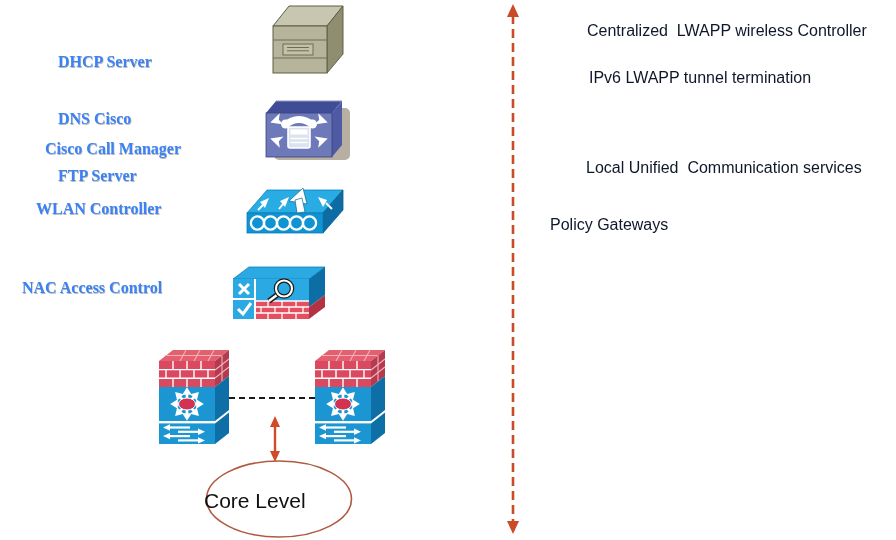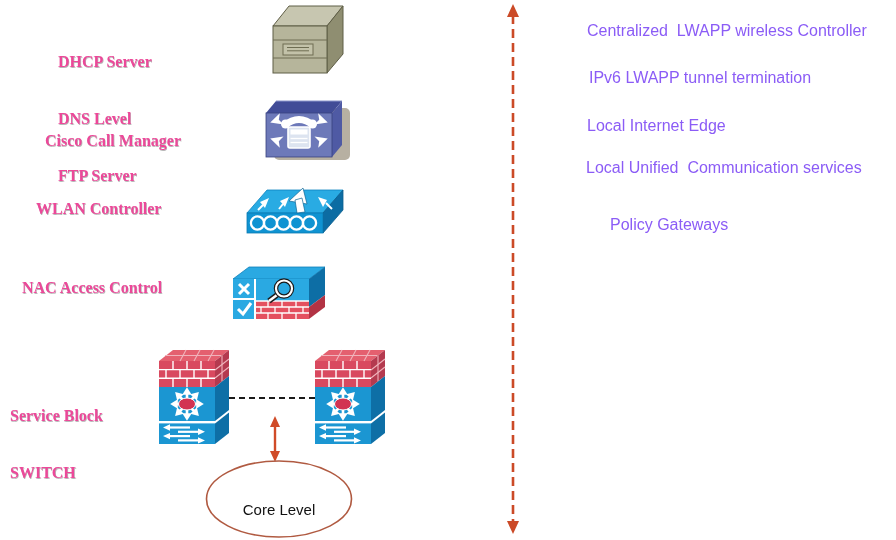--- a/index.html
+++ b/index.html
@@ -1,42 +1,38 @@
 <!DOCTYPE html>
 <html><head>
 <meta charset="utf-8">
 <style>
   html,body{margin:0;padding:0;background:#fff;}
   .stage{position:relative;width:896px;height:540px;background:#ffffff;overflow:hidden;
          font-family:"Liberation Sans",sans-serif;}
   .lbl-serif{position:absolute;font-family:"Liberation Serif",serif;font-weight:700;
-             font-size:16px;line-height:19px;color:#ec4899;
+             font-size:16px;line-height:19px;color:#3b82f6;
              text-shadow:0.6px 0.6px 0 rgba(125,125,125,.55);white-space:pre;}
-  .note{position:absolute;font-size:16px;line-height:18px;color:#8b5cf6;white-space:pre;}
-  .core-label{position:absolute;font-size:15px;color:#111;text-align:center;margin-top:12px;}
+  .note{position:absolute;font-size:16px;line-height:18px;color:#0f172a;white-space:pre;}
+  .core-label{position:absolute;font-size:21px;color:#111;}
   svg.icon{position:absolute;display:block;}
   .dashed-link{position:absolute;border-top:2px dashed #1a1a1a;height:0;}
 </style>
 </head>
 <body>
 
 <div class="stage">
 
   <div class="lbl-serif" style="left:58px;top:14px">
     <div>DHCP Server</div>
-    <div>DNS Level</div>
+    <div>DNS Cisco</div>
     <div>FTP Server</div>
   </div>
-  <div class="lbl-serif" style="left:45px;top:131px">Cisco Call Manager</div>
+  <div class="lbl-serif" style="left:45px;top:139px">Cisco Call Manager</div>
   <div class="lbl-serif" style="left:36px;top:199px">WLAN Controller</div>
   <div class="lbl-serif" style="left:22px;top:278px">NAC Access Control</div>
-  <div class="lbl-serif" style="left:10px;top:368px">
-    <div>Service Block</div>
-    <div>SWITCH</div>
-  </div>
 
   <svg class="icon" style="left:270px;top:2px" width="76" height="72" viewBox="0 0 76 72">
     <polygon points="3,24 57,24 73,4 19,4" fill="#c7c6b0" stroke="#5f5e46" stroke-width="1"></polygon>
     <polygon points="57,24 73,4 73,52 57,71" fill="#8f8e71" stroke="#5f5e46" stroke-width="1"></polygon>
     <rect x="3" y="24" width="54" height="47" fill="#b6b59b" stroke="#5f5e46" stroke-width="1"></rect>
     <line x1="3" y1="38" x2="57" y2="38" stroke="#6e6d52" stroke-width="1"></line>
     <line x1="3" y1="56" x2="57" y2="56" stroke="#6e6d52" stroke-width="1"></line>
     <rect x="13" y="42" width="30" height="11" fill="#c3c2a9" stroke="#6e6d52" stroke-width="1"></rect>
     <line x1="17" y1="45.5" x2="39" y2="45.5" stroke="#6e6d52" stroke-width="1"></line>
     <line x1="17" y1="48.8" x2="39" y2="48.8" stroke="#6e6d52" stroke-width="1"></line>
@@ -305,17 +301,16 @@
   <div class="core-label" style="left:204px;top:489px;width:150px">Core Level</div>
 
   <svg class="icon" style="left:502px;top:2px" width="22" height="534" viewBox="0 0 22 534">
     <line x1="11" y1="13" x2="11" y2="521" stroke="#cb4a27" stroke-width="2.6" stroke-dasharray="9 5"></line>
     <polygon points="11,2 5,15 17,15" fill="#cb4a27"></polygon>
     <polygon points="11,532 5,519 17,519" fill="#cb4a27"></polygon>
   </svg>
 
   <div class="note" style="left:587px;top:22px">Centralized  LWAPP wireless Controller</div>
   <div class="note" style="left:589px;top:69px">IPv6 LWAPP tunnel termination</div>
-  <div class="note" style="left:587px;top:117px">Local Internet Edge</div>
   <div class="note" style="left:586px;top:159px">Local Unified  Communication services</div>
-  <div class="note" style="left:610px;top:216px">Policy Gateways</div>
+  <div class="note" style="left:550px;top:216px">Policy Gateways</div>
 
 </div>
 
 </body></html>

